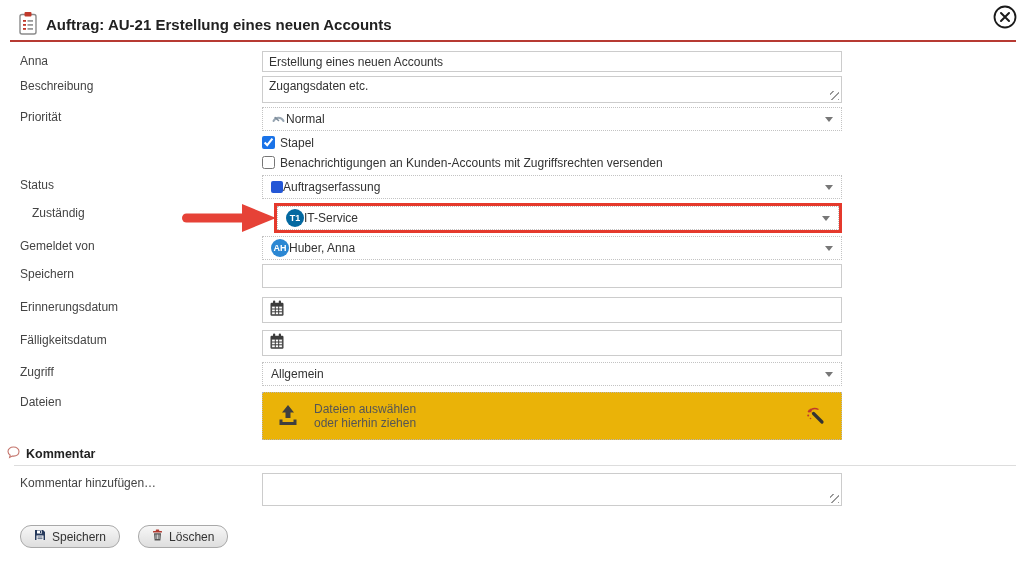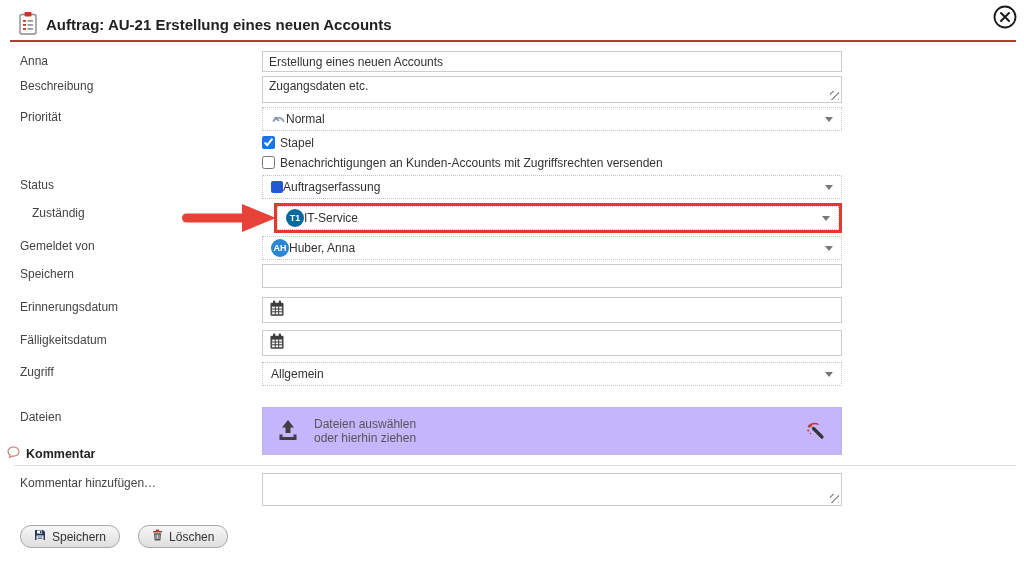--- a/index.html
+++ b/index.html
@@ -59,26 +59,26 @@
   .r-beschr  { margin-bottom:4px; }
   .r-prior   { margin-bottom:4px; }
   .r-cb1     { margin-bottom:5px; }
   .r-cb2     { margin-bottom:5px; }
   .r-status  { margin-bottom:4px; }
   .r-zust    { margin-bottom:3px; }
   .r-gemeldet{ margin-bottom:4px; }
   .r-beob    { margin-bottom:9px; }
   .r-erin    { margin-bottom:7px; }
   .r-faell   { margin-bottom:6px; }
-  .r-zugriff { margin-bottom:21px; }
+  .r-zugriff { margin-bottom:6px; }
 
   .date-input { display:flex; align-items:center; height:26px; border:1px solid #ccc; padding:0 6px; background:#fff; cursor:text; }
 
   .upload-box {
-    height:48px; border:1px dotted #b5b5b5; display:flex; align-items:center; background:#c4b5fd; cursor:pointer;
+    height:48px; border:1px dotted #b5b5b5; display:flex; align-items:center; background:#eab308; cursor:pointer;
   }
   .upload-icon { margin-left:13px; flex:none; }
   .upload-text { margin-left:14px; color:#555; line-height:14px; }
   .wand-icon { margin-left:auto; margin-right:16px; flex:none; cursor:pointer; }
 
   .prio-icon { flex:none; }
 
   
   .comment-section { position:absolute; top:446px; left:0; right:0; }
   .comment-head { display:flex; align-items:center; gap:6px; padding-left:7px; height:16px; }

